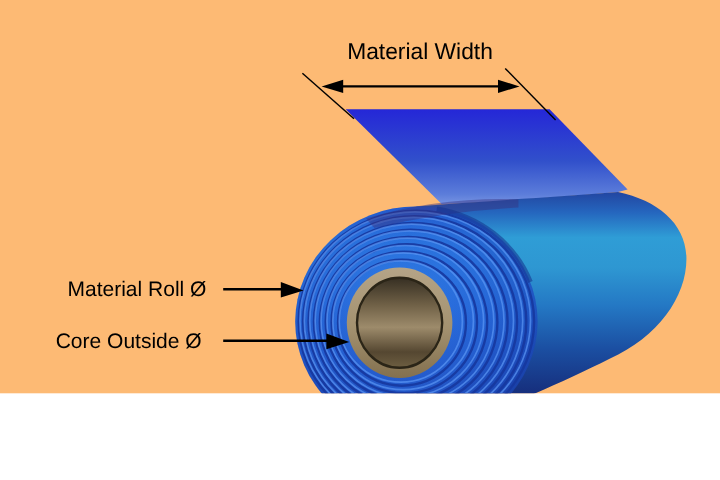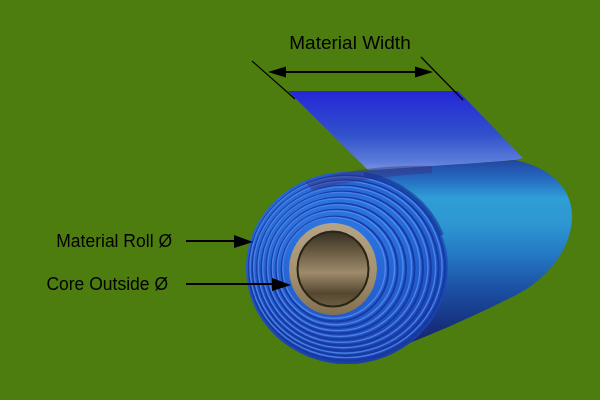--- a/index.html
+++ b/index.html
@@ -1,19 +1,19 @@
 <!DOCTYPE html>
 <html><head>
 <meta charset="utf-8">
 <style>
   html,body{margin:0;padding:0;background:#fff;}
   .stage{
     position:relative;
-    width:600px;height:400px;
-    background:#4d7c0f;
+    width:600px;height:328px;
+    background:#fdba74;
     font-family:"Liberation Sans", sans-serif;
     overflow:hidden;
   }
   svg{display:block;}
   text{fill:#000;font-family:"Liberation Sans", sans-serif;font-weight:500;}
   .dim-label{font-size:19px;}
   .side-label{font-size:17.5px;}
 </style>
 </head>
 <body>

